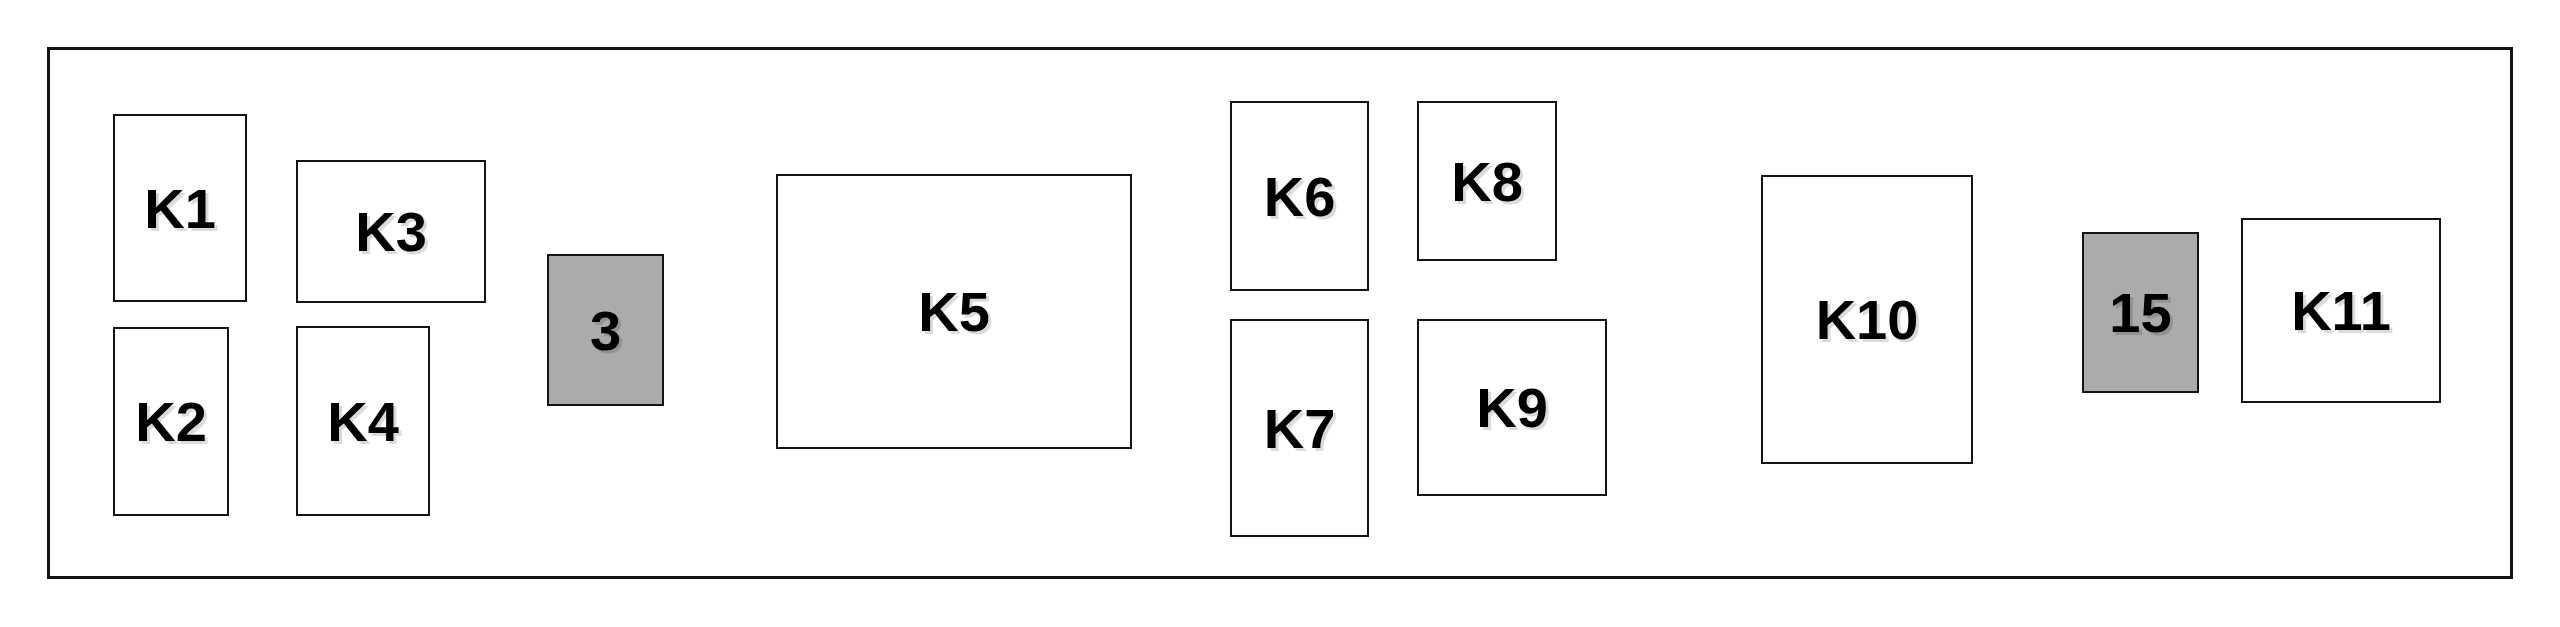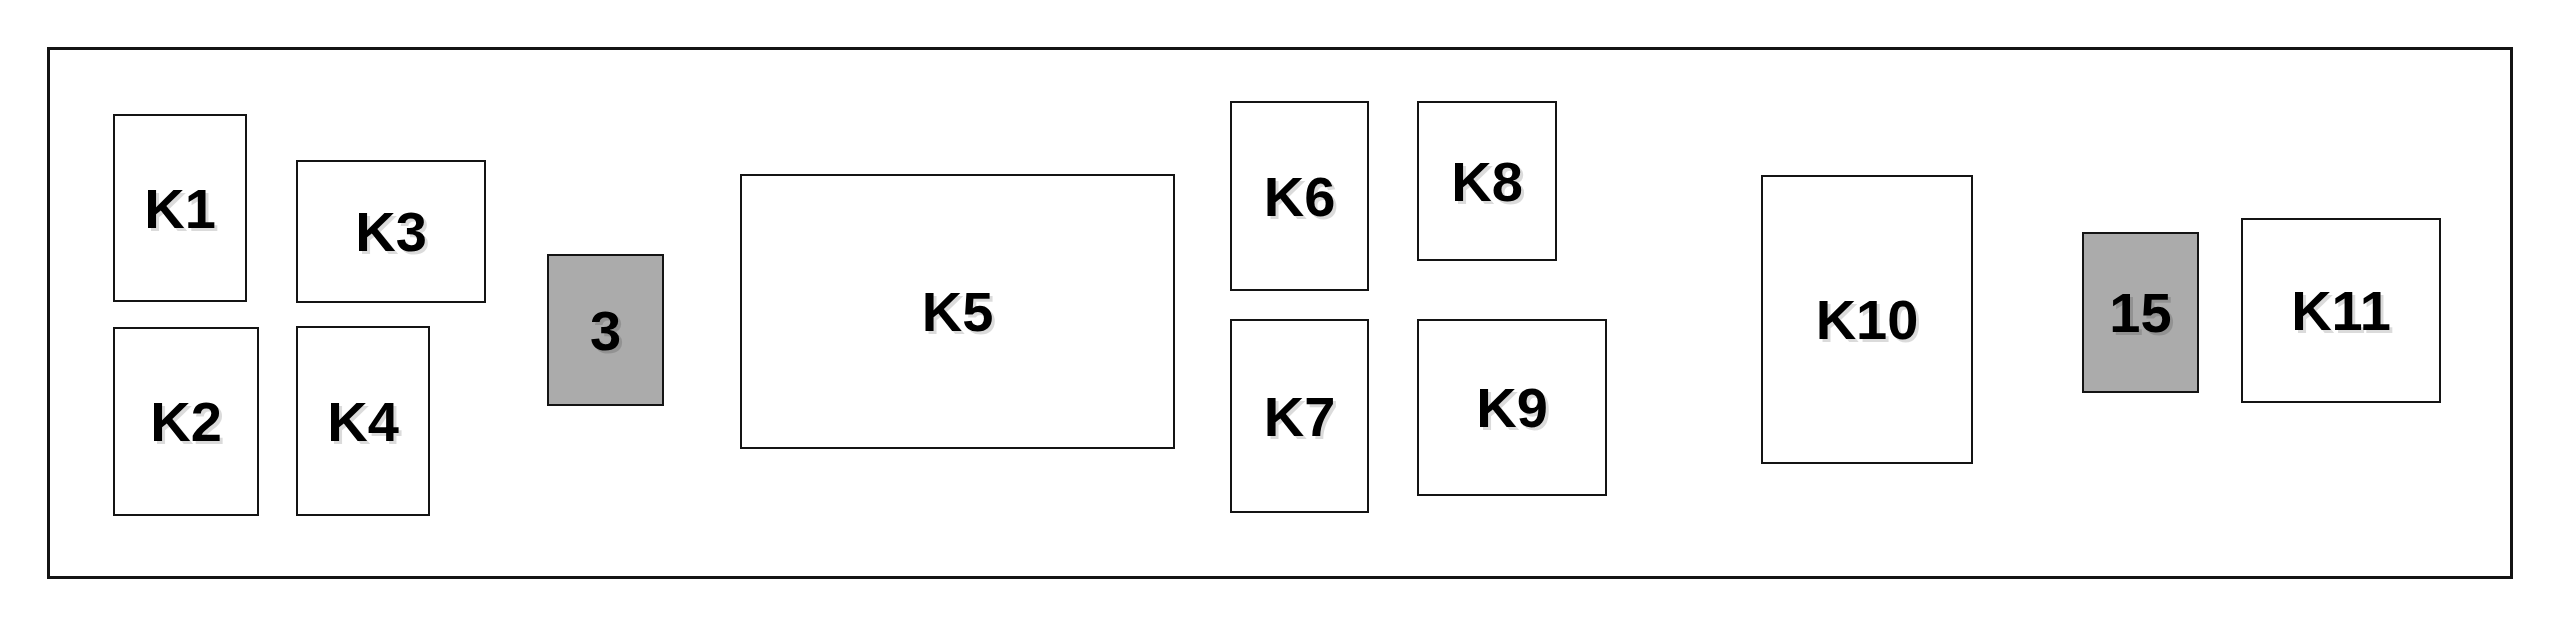--- a/index.html
+++ b/index.html
@@ -42,39 +42,39 @@
 </style>
 </head>
 <body>
 
 <div class="stage">
   <div class="frame" id="diagram-frame" style="left: 47px; top: 47px; width: 2466px; height: 532px; border-color: rgb(20, 20, 20);"></div>
   <div id="boxes-layer">
       <div class="box" style="left: 113px; top: 114px; width: 134px; height: 188px; border-color: rgb(20, 20, 20);">
         <span>K1</span>
       </div>
-      <div class="box" style="left: 113px; top: 327px; width: 146px; height: 189px; border-color: rgb(20, 20, 20);">
+      <div class="box" style="left: 113px; top: 327px; width: 116px; height: 189px; border-color: rgb(20, 20, 20);">
         <span>K2</span>
       </div>
       <div class="box" style="left: 296px; top: 160px; width: 190px; height: 143px; border-color: rgb(20, 20, 20);">
         <span>K3</span>
       </div>
       <div class="box" style="left: 296px; top: 326px; width: 134px; height: 190px; border-color: rgb(20, 20, 20);">
         <span>K4</span>
       </div>
       <div class="box gray" style="left: 547px; top: 254px; width: 117px; height: 152px; border-color: rgb(20, 20, 20); background: rgb(171, 171, 171);">
         <span>3</span>
       </div>
-      <div class="box" style="left: 740px; top: 174px; width: 435px; height: 275px; border-color: rgb(20, 20, 20);">
+      <div class="box" style="left: 776px; top: 174px; width: 356px; height: 275px; border-color: rgb(20, 20, 20);">
         <span>K5</span>
       </div>
       <div class="box" style="left: 1230px; top: 101px; width: 139px; height: 190px; border-color: rgb(20, 20, 20);">
         <span>K6</span>
       </div>
-      <div class="box" style="left: 1230px; top: 319px; width: 139px; height: 194px; border-color: rgb(20, 20, 20);">
+      <div class="box" style="left: 1230px; top: 319px; width: 139px; height: 218px; border-color: rgb(20, 20, 20);">
         <span>K7</span>
       </div>
       <div class="box" style="left: 1417px; top: 101px; width: 140px; height: 160px; border-color: rgb(20, 20, 20);">
         <span>K8</span>
       </div>
       <div class="box" style="left: 1417px; top: 319px; width: 190px; height: 177px; border-color: rgb(20, 20, 20);">
         <span>K9</span>
       </div>
       <div class="box" style="left: 1761px; top: 175px; width: 212px; height: 289px; border-color: rgb(20, 20, 20);">
         <span>K10</span>

